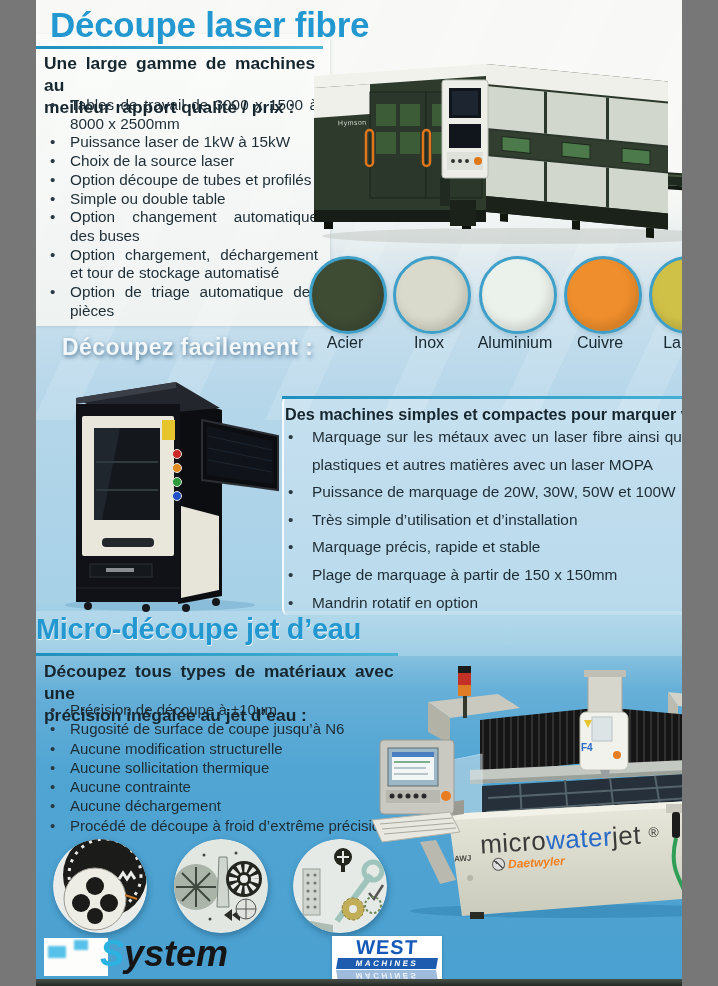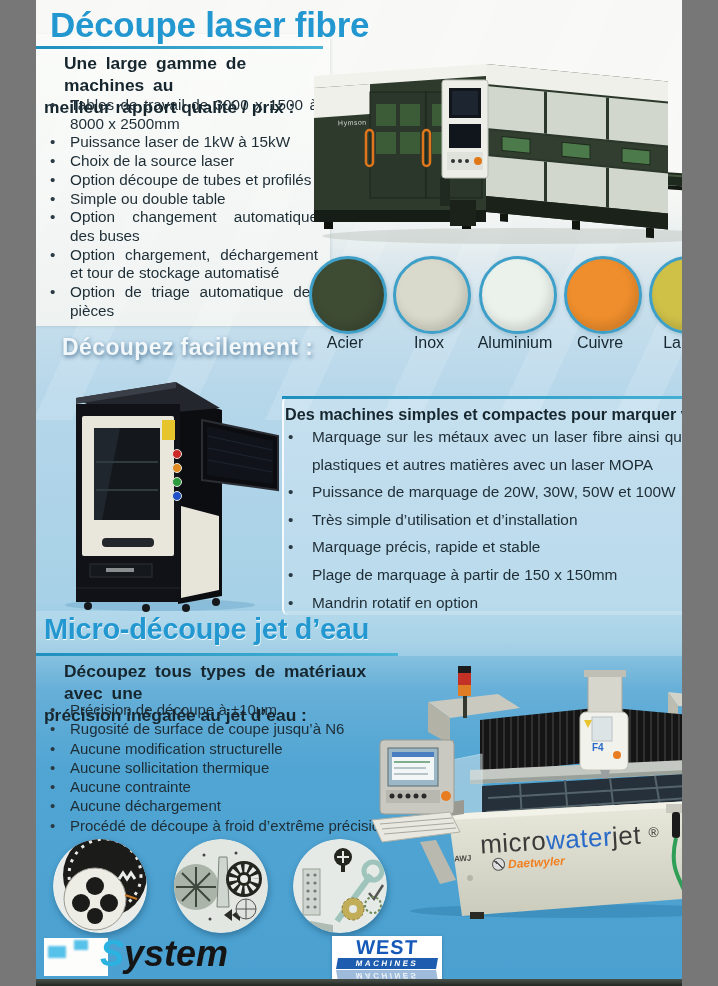--- a/index.html
+++ b/index.html
@@ -23,21 +23,21 @@
   .card-topright{left:238px;top:28px;width:462px;height:224px;border-radius:6px;
     background:linear-gradient(180deg,#f8f9f6 70%,rgba(240,244,243,0));}
   .band-top{left:0;top:0;width:718px;height:47px;background:#f8f9f6;}
   .panel-marquage{left:246px;top:397px;width:452px;height:218px;border-radius:6px;
     background:rgba(255,255,255,.22);border-left:2px solid rgba(255,255,255,.85);}
   .band-micro{left:0;top:611px;width:700px;height:45px;background:rgba(255,255,255,.20);}
   .h-blue{color:#2397d0;font-weight:bold;letter-spacing:-.3px;
     text-shadow:.5px 1px 0 rgba(255,255,255,.85);white-space:nowrap;}
   .rule{height:3px;background:linear-gradient(90deg,#1f8fbe,#49b4d6);}
   .intro{font-weight:bold;color:#16262e;line-height:22px;font-size:17.4px;}
-  .ws1{word-spacing:4px;display:block;margin-left:20px;}
+  .ws1{word-spacing:4px;display:block;}
   .blist{list-style:none;margin:0;padding:0;color:#1e2d35;}
   .blist li{position:relative;padding-left:28px;text-align:justify;}
   .blist li::before{content:"•";position:absolute;left:8px;color:#2a3a44;}
   .l-dec{font-size:15.3px;line-height:18.7px;}
   .l-mar{font-size:15.4px;line-height:27.6px;}
   .l-mar li{padding-left:26px;}
   .l-mar li::before{left:2px;}
   .l-mic{font-size:15px;line-height:19.3px;}
   .facile{font-size:23px;font-weight:bold;color:#f2f7fa;letter-spacing:.4px;
     text-shadow:1px 2px 4px rgba(25,70,110,.65);white-space:nowrap;}
@@ -236,21 +236,21 @@
       <line x1="158" y1="78" x2="222" y2="92" stroke="#1d2530"></line>
       <line x1="158" y1="90" x2="222" y2="103" stroke="#1d2530"></line>
       <line x1="158" y1="102" x2="222" y2="114" stroke="#1d2530"></line>
       <circle cx="38" cy="248" r="4" fill="#15171a"></circle>
         <circle cx="96" cy="250" r="4" fill="#15171a"></circle>
       <circle cx="136" cy="250" r="4" fill="#15171a"></circle>
         <circle cx="166" cy="244" r="4" fill="#15171a"></circle>
     </svg>
   </div>
 
-  <div class="abs h-blue" style="left:8px;top:613px;font-size:29px;">Micro-découpe jet d’eau</div>
+  <div class="abs h-blue" style="left:0;top:613px;font-size:29px;">Micro-découpe jet d’eau</div>
   <div class="abs rule" style="left:0;top:653px;width:362px;"></div>
 
   <div class="abs intro" style="left:8px;top:660px;width:352px;">
     <span class="ws1">Découpez tous types de matériaux avec une</span>
     <span>précision inégalée au jet d’eau :</span>
   </div>
 
   <ul class="abs blist l-mic" style="left:6px;top:700px;width:356px;">
     <li><span>Précision de découpe à ±10µm</span></li>
     <li><span>Rugosité de surface de coupe jusqu’à N6</span></li>
@@ -333,21 +333,21 @@
 
       <rect x="296" y="176" width="28" height="9" fill="#c9c9bf"></rect>
       <rect x="302" y="184" width="8" height="26" rx="3" fill="#1b1b1b"></rect>
       <path d="M306 210 C 296 252, 322 256, 316 284" stroke="#2f9e57" stroke-width="4" fill="none"></path>
       <rect x="352" y="186" width="10" height="16" fill="#161616"></rect>
       <rect x="352" y="190" width="10" height="4" fill="#e8c52c"></rect>
 
       <rect x="100" y="284" width="14" height="7" fill="#2a2a24"></rect>
       <rect x="330" y="266" width="14" height="7" fill="#2a2a24"></rect>
     </svg>
-    <div class="abs wj-f4" style="left:222px;top:114px;">F4</div>
+    <div class="abs wj-f4" style="left:211px;top:114px;">F4</div>
     <div class="abs wj-brand" style="left:110px;top:196px;">
       <span>micro</span><span class="wj-water">water</span><span>jet</span> <span class="wj-reg">®</span>
     </div>
     <div class="abs wj-daet" style="left:122px;top:228px;">
       <span class="daet-mark"></span><span>Daetwyler</span>
     </div>
     <div class="abs wj-awj" style="left:84px;top:226px;">AWJ</div>
   </div>
 
   <div class="abs sample" style="left:17px;top:839px;">

